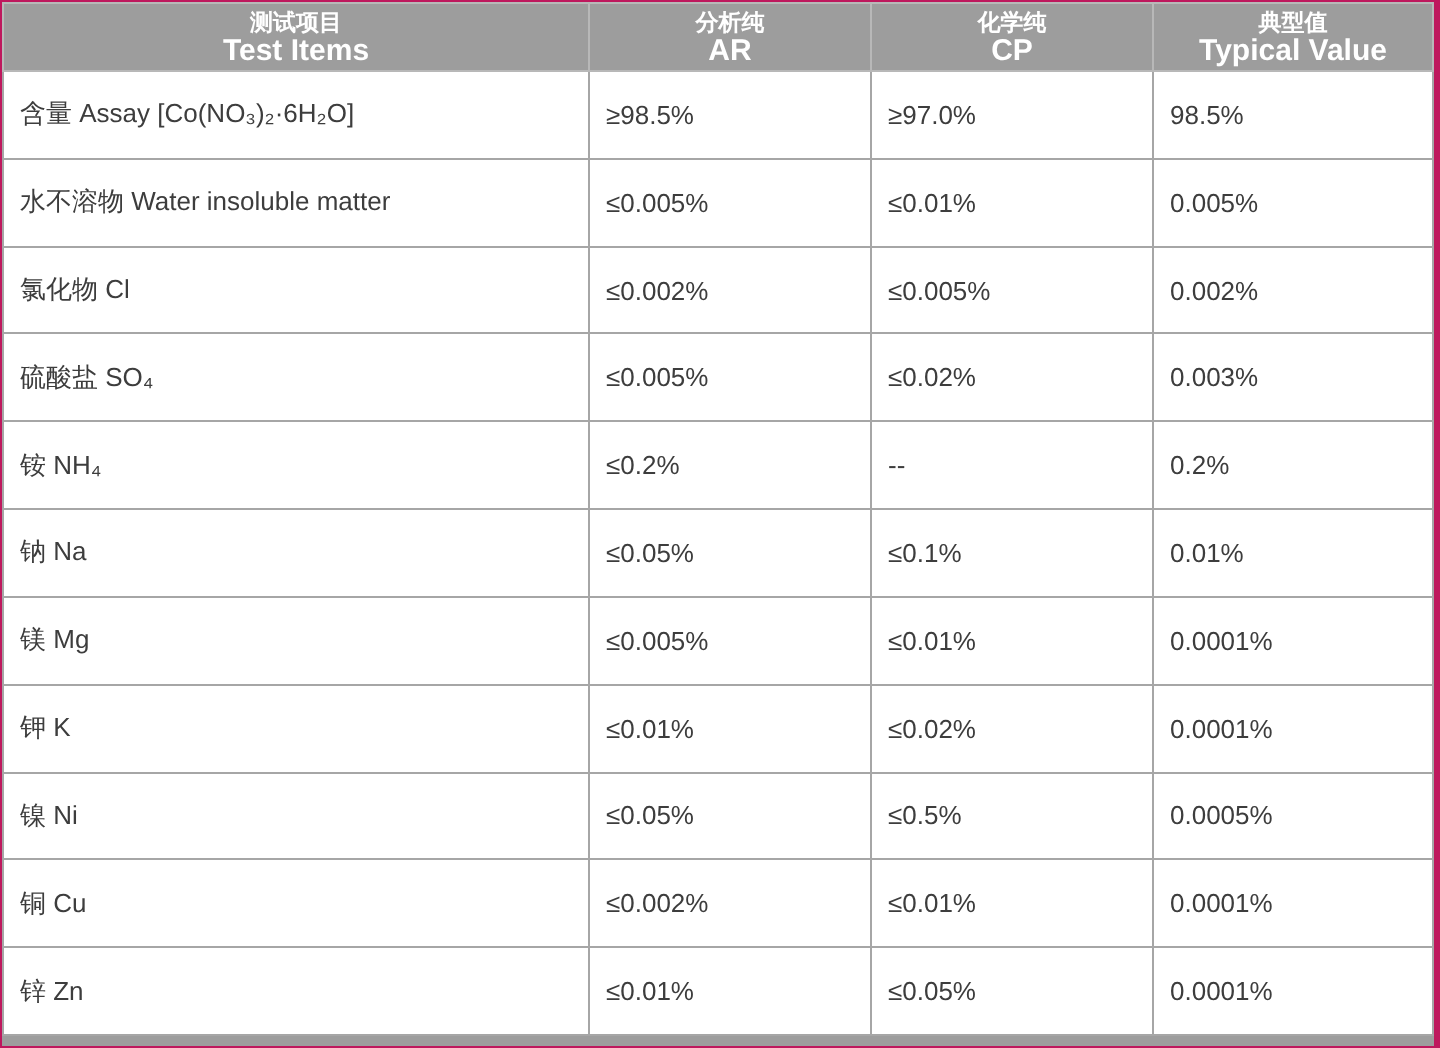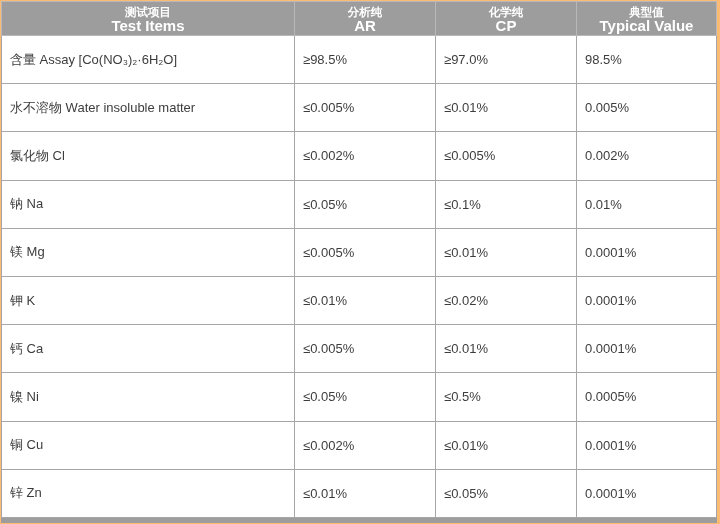--- a/index.html
+++ b/index.html
@@ -1,21 +1,21 @@
 <!DOCTYPE html>
 <html><head>
 <meta charset="utf-8">
 <style>
   * { margin: 0; padding: 0; box-sizing: border-box; }
   html, body { width: 720px; height: 524px; background: #ffffff; }
   .page {
     position: relative;
     width: 720px;
     height: 524px;
-    background: #fdba74;
+    background: #be185d;
     font-family: "Liberation Sans", "DejaVu Sans", sans-serif;
     overflow: hidden;
   }
   table.spec-table {
     position: absolute;
     left: 1px;
     top: 1px;
     width: 716px;
     height: 517px;
     border-collapse: collapse;
@@ -107,21 +107,33 @@
     <td>0.005%</td>
   </tr>
 
   <tr>
     <td>氯化物 Cl</td>
     <td>≤0.002%</td>
     <td>≤0.005%</td>
     <td>0.002%</td>
   </tr>
 
+  <tr>
+    <td>硫酸盐 SO₄</td>
+    <td>≤0.005%</td>
+    <td>≤0.02%</td>
+    <td>0.003%</td>
+  </tr>
 
+  <tr>
+    <td>铵 NH₄</td>
+    <td>≤0.2%</td>
+    <td>--</td>
+    <td>0.2%</td>
+  </tr>
 
   <tr>
     <td>钠 Na</td>
     <td>≤0.05%</td>
     <td>≤0.1%</td>
     <td>0.01%</td>
   </tr>
 
   <tr>
     <td>镁 Mg</td>
@@ -130,26 +142,20 @@
     <td>0.0001%</td>
   </tr>
 
   <tr>
     <td>钾 K</td>
     <td>≤0.01%</td>
     <td>≤0.02%</td>
     <td>0.0001%</td>
   </tr>
 
-  <tr>
-    <td>钙 Ca</td>
-    <td>≤0.005%</td>
-    <td>≤0.01%</td>
-    <td>0.0001%</td>
-  </tr>
 
 
 
   <tr>
     <td>镍 Ni</td>
     <td>≤0.05%</td>
     <td>≤0.5%</td>
     <td>0.0005%</td>
   </tr>
 

